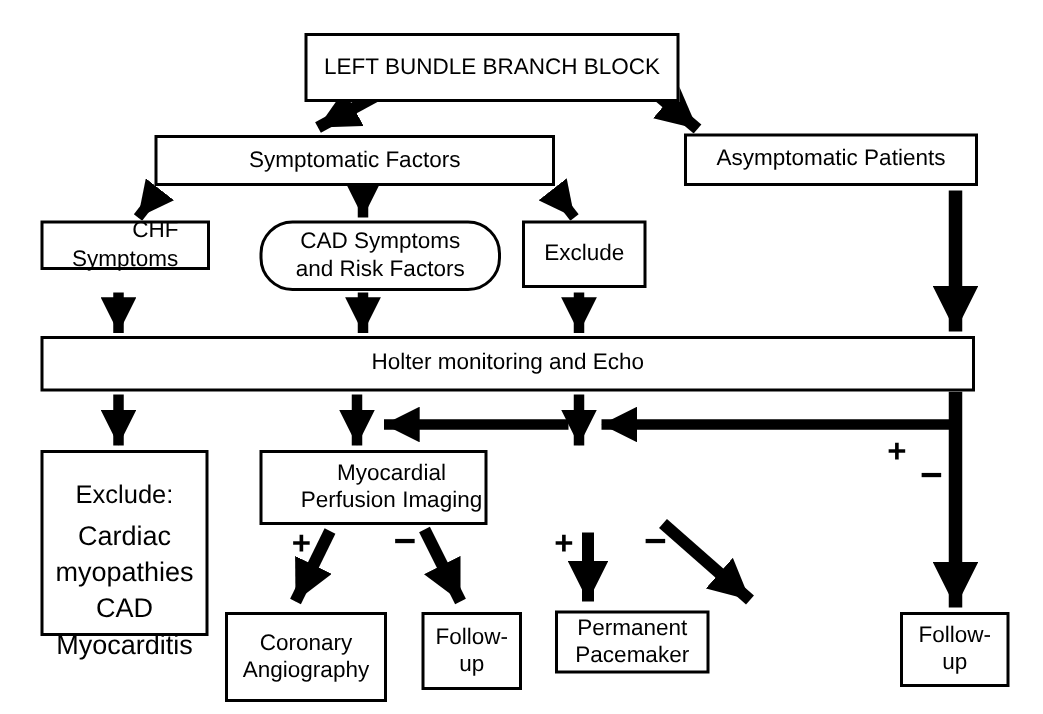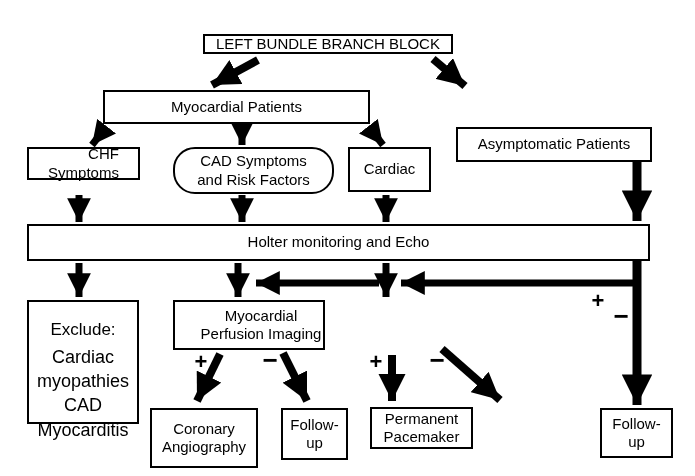--- a/index.html
+++ b/index.html
@@ -49,33 +49,33 @@
       <line x1="637" y1="261" x2="637" y2="405" stroke-width="9" marker-end="url(#ah)"></line>
       <line x1="640" y1="283" x2="401" y2="283" stroke-width="7" marker-end="url(#ah)"></line>
       <line x1="379" y1="283" x2="256" y2="283" stroke-width="7" marker-end="url(#ah)"></line>
       <line x1="220" y1="354" x2="197" y2="401" stroke-width="8" marker-end="url(#ah)"></line>
       <line x1="283" y1="353" x2="307" y2="401" stroke-width="8" marker-end="url(#ah)"></line>
       <line x1="392" y1="355" x2="392" y2="401" stroke-width="8" marker-end="url(#ah)"></line>
       <line x1="442" y1="349" x2="500" y2="400" stroke-width="8" marker-end="url(#ah)"></line>
     </g>
   </svg>
 
-  <div class="node" style="left:203px;top:34px;width:250px;height:20px;">LEFT BUNDLE BRANCH BLOCK</div>
+  <div class="node" style="left:203px;top:22px;width:250px;height:46px;">LEFT BUNDLE BRANCH BLOCK</div>
 
-  <div class="node" style="left:103px;top:90px;width:267px;height:34px;">Myocardial Patients</div>
+  <div class="node" style="left:103px;top:90px;width:267px;height:34px;">Symptomatic Factors</div>
 
-  <div class="node" style="left:456px;top:89px;width:196px;height:35px;margin-top:38px;">Asymptomatic Patients</div>
+  <div class="node" style="left:456px;top:89px;width:196px;height:35px;">Asymptomatic Patients</div>
 
   <div class="node" style="left:27px;top:147px;width:113px;height:33px;text-align:right;">CHF
 Symptoms</div>
 
   <div class="node" style="left:173px;top:147px;width:161px;height:47px;border-radius:22px;">CAD Symptoms
 and Risk Factors</div>
 
-  <div class="node" style="left:348px;top:147px;width:83px;height:45px;">Cardiac</div>
+  <div class="node" style="left:348px;top:147px;width:83px;height:45px;">Exclude</div>
 
   <div class="node" style="left:27px;top:224px;width:623px;height:37px;text-align:right;">Holter monitoring and Echo</div>
 
   <div class="node" id="exclude-box" style="left:27px;top:300px;width:112px;height:124px;">
     <div id="exclude-title">Exclude:</div>
     <div class="exclude-item">Cardiac myopathies</div>
     <div class="exclude-item">CAD</div>
     <div class="exclude-item">Myocarditis</div>
   </div>
 

